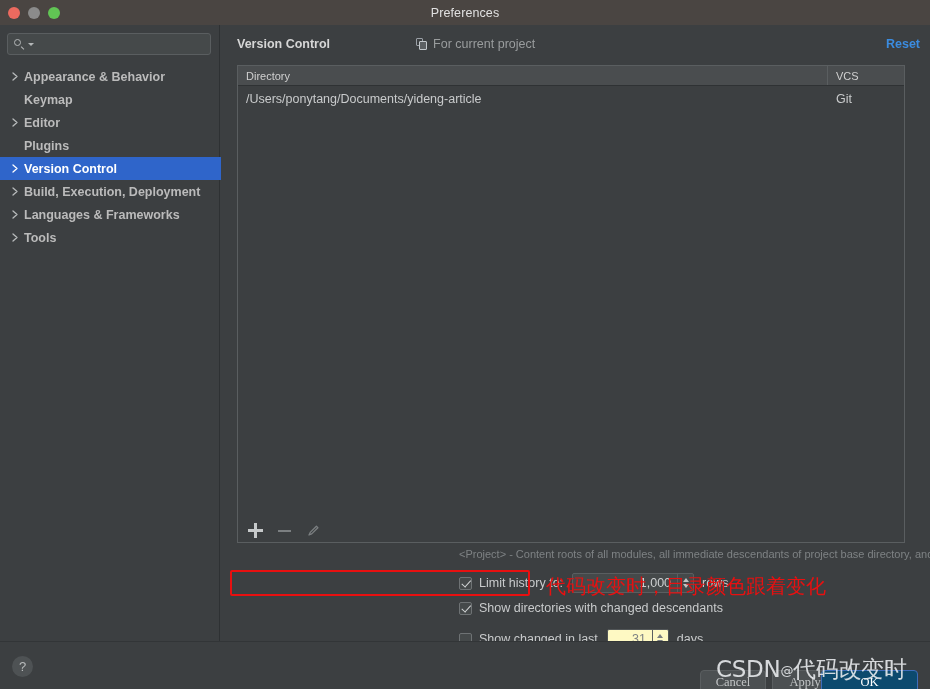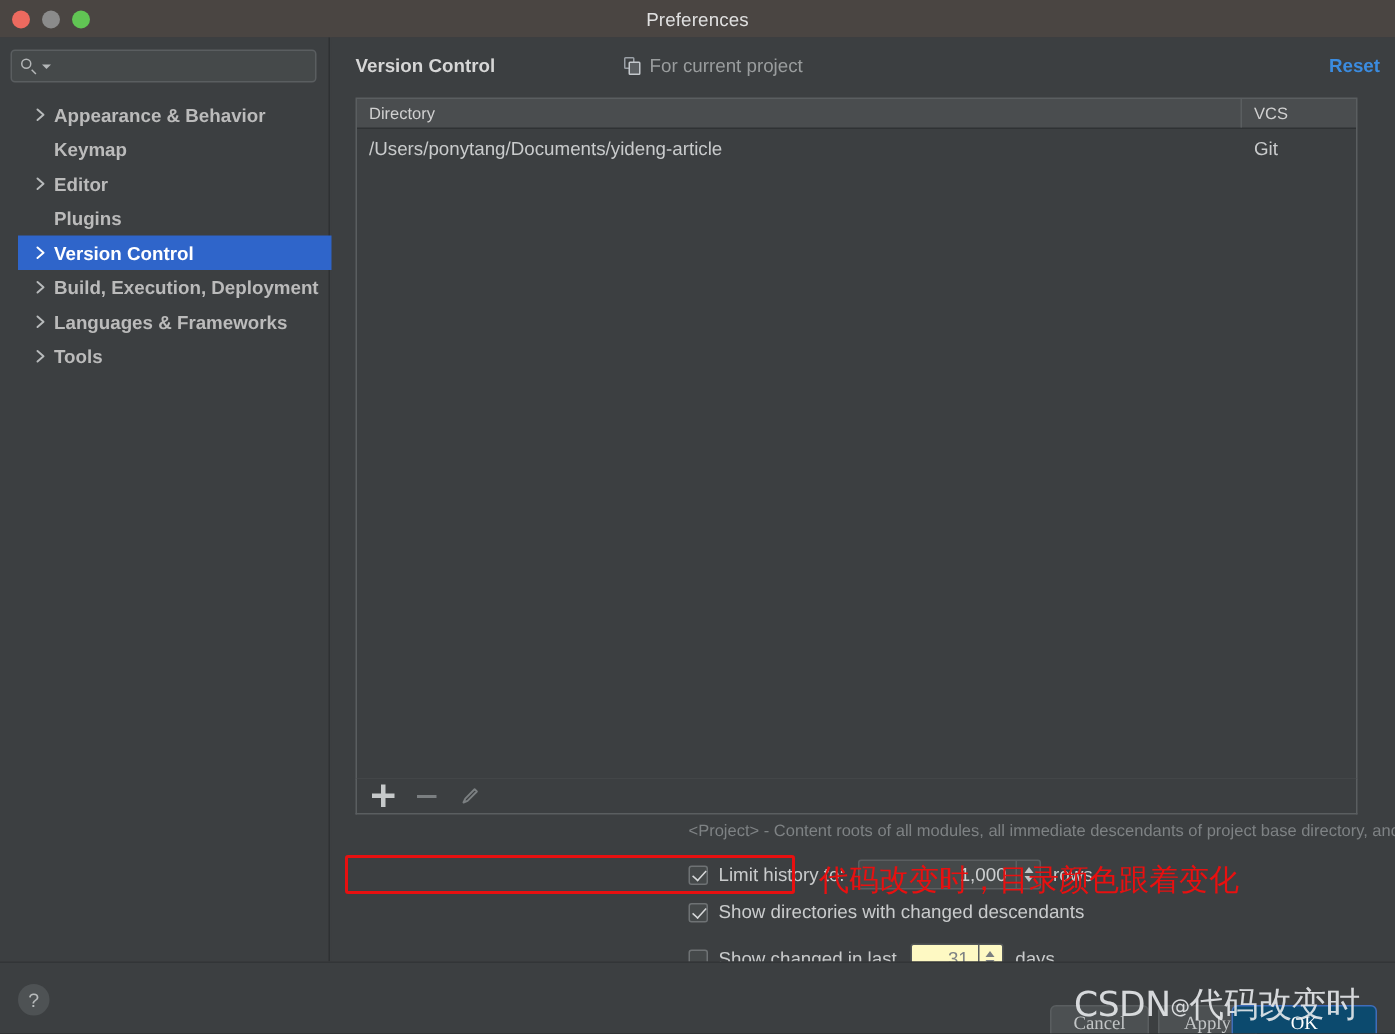--- a/index.html
+++ b/index.html
@@ -130,21 +130,20 @@
     font-size: 12px;
     padding: 0 4px;
     height: 100%;
   }
 
   .nav {
     position: absolute;
     left: 0;
     top: 40px;
     width: 244px;
-    padding-left: 12px;
   }
   .nav-item {
     position: relative;
     height: 23px;
     display: flex;
     align-items: center;
     padding-left: 10px;
     box-sizing: border-box;
     color: #bbbbbb;
     font-size: 12.5px;

